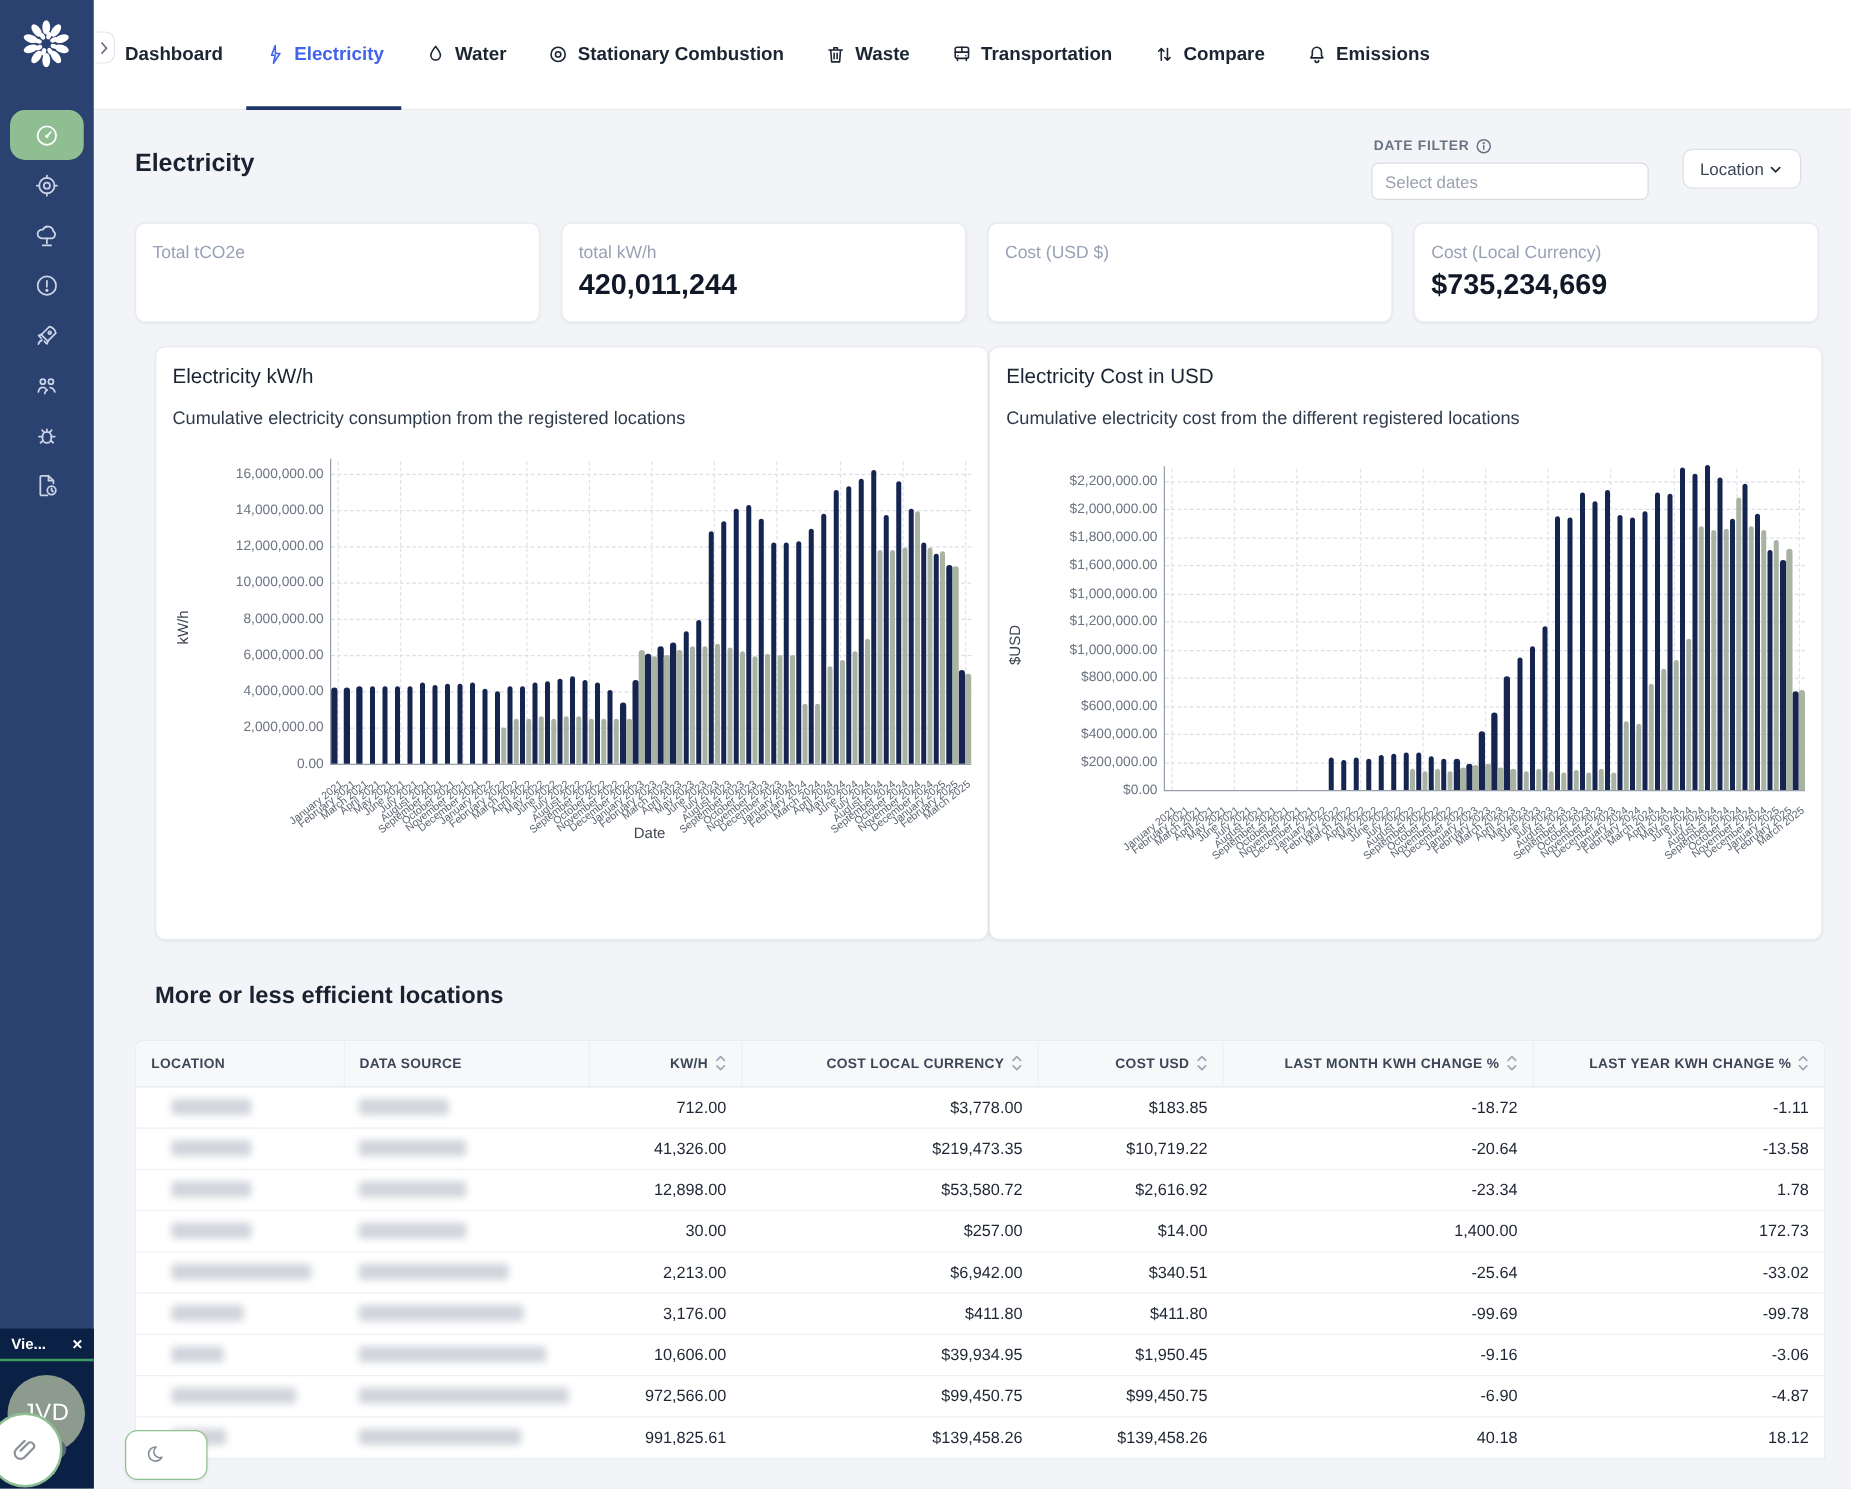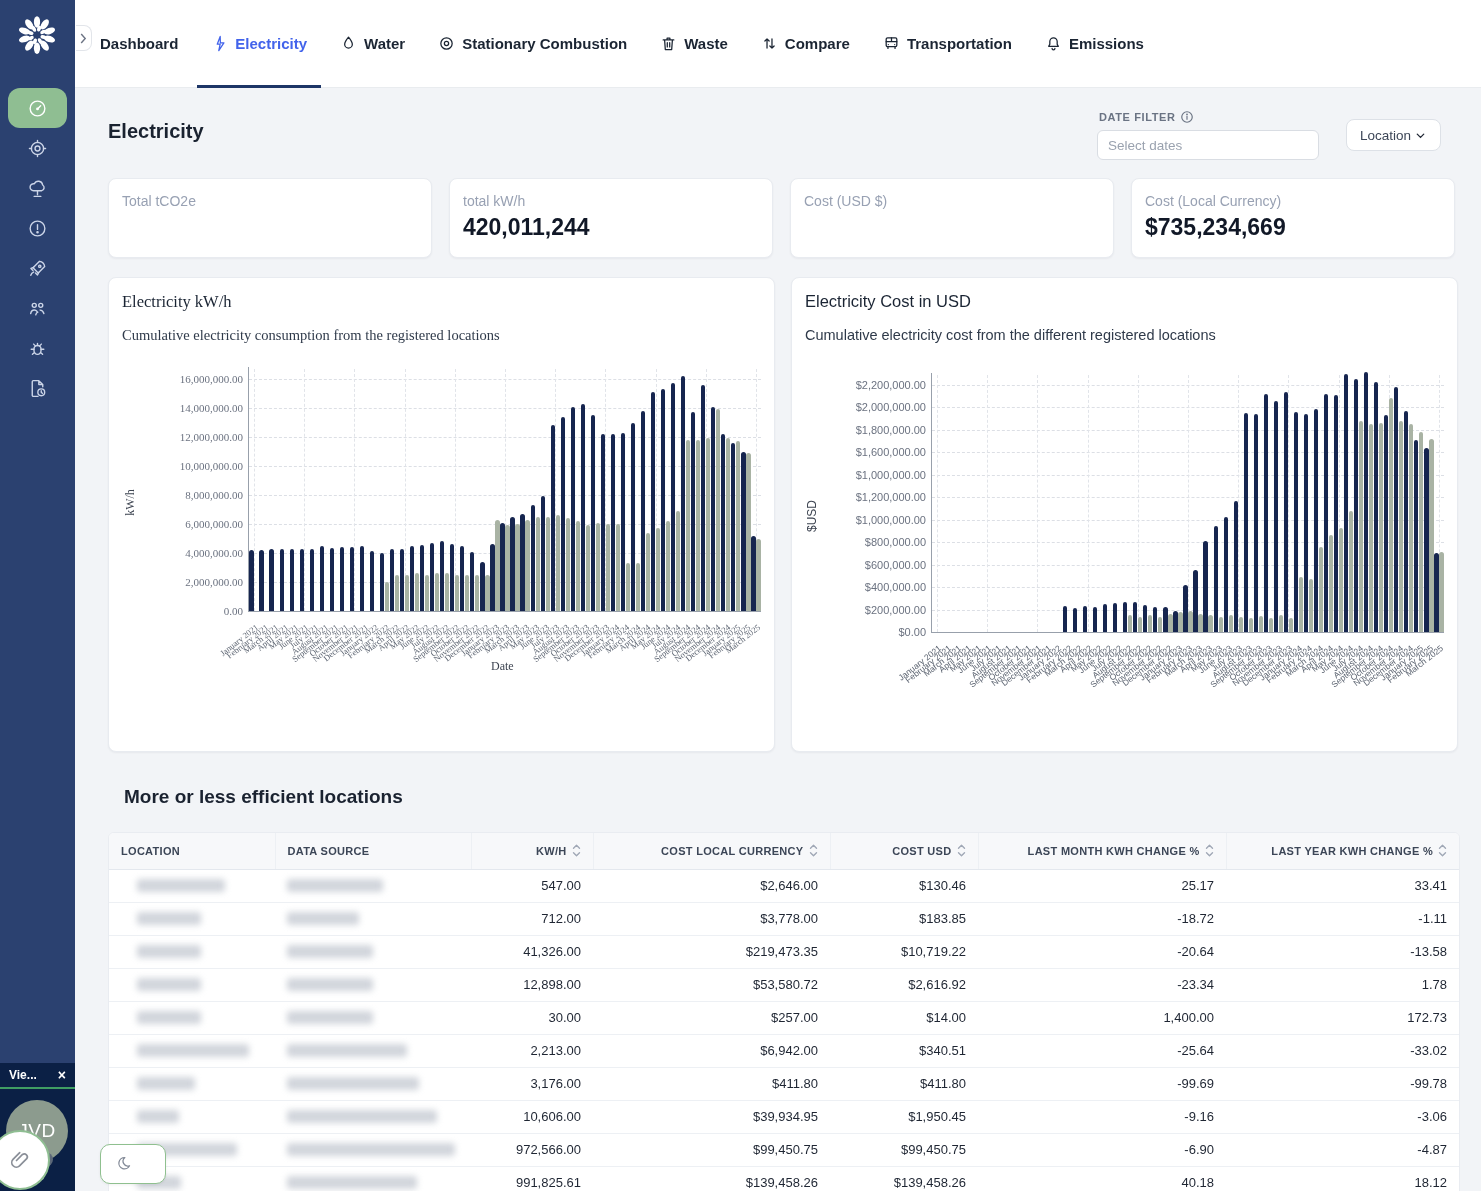--- a/index.html
+++ b/index.html
@@ -34,21 +34,21 @@
   #date-input{position:absolute;left:1022px;top:42px;width:222px;height:30px;box-sizing:border-box;border:1px solid #d9dde3;border-radius:6px;background:#fff;font-size:13.5px;color:#333;padding:0 10px;font-family:"Liberation Sans",sans-serif;}
   #date-input::placeholder{color:#9aa2af;}
   #location-btn{position:absolute;left:1271px;top:31px;width:93px;height:30px;background:#fff;border:1px solid #dde1e7;border-radius:8px;display:flex;align-items:center;justify-content:center;gap:3px;font-size:13.5px;color:#3c4657;cursor:pointer;}
   
   #stats{position:absolute;left:33px;top:90px;display:flex;gap:17px;}
   .stat-card{width:324px;height:80px;background:#fff;border:1px solid #e8ebf0;border-radius:8px;box-shadow:0 1px 2px rgba(16,24,40,.05);box-sizing:border-box;padding:14px 13px;}
   .stat-label{font-size:14px;color:#98a1b3;}
   .stat-value{font-size:23px;font-weight:bold;color:#111827;margin-top:5px;}
   
   .chart-card{position:absolute;top:189px;width:665px;height:473px;background:#fff;border:1px solid #e8ebf0;border-radius:8px;box-shadow:0 1px 2px rgba(16,24,40,.05);}
-  #chart0{left:33px;font-family:Liberation Serif, serif;} #chart1{left:716px;text-decoration:underline;}
+  #chart0{left:49px;} #chart1{left:716px;text-decoration:underline;}
   .chart-title{position:absolute;left:13px;top:14px;font-size:16.5px;color:#1a2433;}
   .chart-subtitle{position:absolute;left:13px;top:49px;font-size:14.5px;color:#2f3a4a;}
   .ytick{position:absolute;font-size:11px;color:#6b7280;text-align:right;}
   .gridline{position:absolute;border-top:1px dashed #dcdfe5;}
   .vgridline{position:absolute;border-left:1px dashed #e1e4e9;}
   .axisline{position:absolute;background:#98a0ab;}
   .bar{position:absolute;border-radius:2.5px 2.5px 0 0;}
   .xlab{position:absolute;width:150px;text-align:right;white-space:nowrap;font-size:8.5px;color:#5b6370;transform:rotate(-38deg);transform-origin:100% 50%;}
   .xaxis-title{position:absolute;font-size:12px;color:#3c4350;}
   .yaxis-title{position:absolute;font-size:12px;color:#3c4350;transform:rotate(-90deg);white-space:nowrap;}
@@ -267,33 +267,33 @@
         <span style="display:flex">
           <svg width="17" height="17" viewBox="0 0 24 24" fill="none" stroke="currentColor" stroke-width="1.8" stroke-linecap="round" stroke-linejoin="round">
             <path d="M4.5 7h15M10 7V4.5h4V7M6.5 7l1 13.5h9l1-13.5M10.3 10.8v6M13.7 10.8v6"></path>
           </svg>
         </span>
         <span>Waste</span>
       </div>
       <div class="tab">
         <span style="display:flex">
           <svg width="17" height="17" viewBox="0 0 24 24" fill="none" stroke="currentColor" stroke-width="1.8" stroke-linecap="round" stroke-linejoin="round">
-            <path d="M8.5 18.5v-13M8.5 5.5L5.5 8.5M8.5 5.5l3 3M15.5 5.5v13M15.5 18.5l-3-3M15.5 18.5l3-3"></path>
-          </svg>
-        </span>
-        <span>Compare</span>
-      </div>
-      <div class="tab">
-        <span style="display:flex">
-          <svg width="17" height="17" viewBox="0 0 24 24" fill="none" stroke="currentColor" stroke-width="1.8" stroke-linecap="round" stroke-linejoin="round">
             <rect x="4.5" y="4" width="15" height="12.5" rx="2"></rect>
             <path d="M4.5 9.5h15M12 4v5.5M7.5 13.5h.01M16.5 13.5h.01M7 16.5v2.5M17 16.5v2.5"></path>
           </svg>
         </span>
         <span>Transportation</span>
+      </div>
+      <div class="tab">
+        <span style="display:flex">
+          <svg width="17" height="17" viewBox="0 0 24 24" fill="none" stroke="currentColor" stroke-width="1.8" stroke-linecap="round" stroke-linejoin="round">
+            <path d="M8.5 18.5v-13M8.5 5.5L5.5 8.5M8.5 5.5l3 3M15.5 5.5v13M15.5 18.5l-3-3M15.5 18.5l3-3"></path>
+          </svg>
+        </span>
+        <span>Compare</span>
       </div>
       <div class="tab">
         <span style="display:flex">
           <svg width="17" height="17" viewBox="0 0 24 24" fill="none" stroke="currentColor" stroke-width="1.8" stroke-linecap="round" stroke-linejoin="round">
             <path d="M12 4a5.2 5.2 0 0 1 5.2 5.2V13l1.6 3H5.2L6.8 13V9.2A5.2 5.2 0 0 1 12 4z"></path>
             <path d="M10 19a2 2 0 0 0 4 0"></path>
           </svg>
         </span>
         <span>Emissions</span>
       </div>
@@ -742,33 +742,20 @@
                       <path d="M1.5 9.7l3 3 3-3"></path>
                     </svg>
                   </span>
                 </span>
               </th>
             </tr>
           </thead>
         <tbody id="tbody">
             <tr>
               <td style="padding-left:28px">
-                <div class="blob" style="width:88px"></div>
-              </td>
-              <td>
-                <div class="blob" style="width:96px"></div>
-              </td>
-              <td class="num">547.00</td>
-              <td class="num">$2,646.00</td>
-              <td class="num">$130.46</td>
-              <td class="num">25.17</td>
-              <td class="num">33.41</td>
-            </tr>
-            <tr>
-              <td style="padding-left:28px">
                 <div class="blob" style="width:64px"></div>
               </td>
               <td>
                 <div class="blob" style="width:72px"></div>
               </td>
               <td class="num">712.00</td>
               <td class="num">$3,778.00</td>
               <td class="num">$183.85</td>
               <td class="num">-18.72</td>
               <td class="num">-1.11</td>

